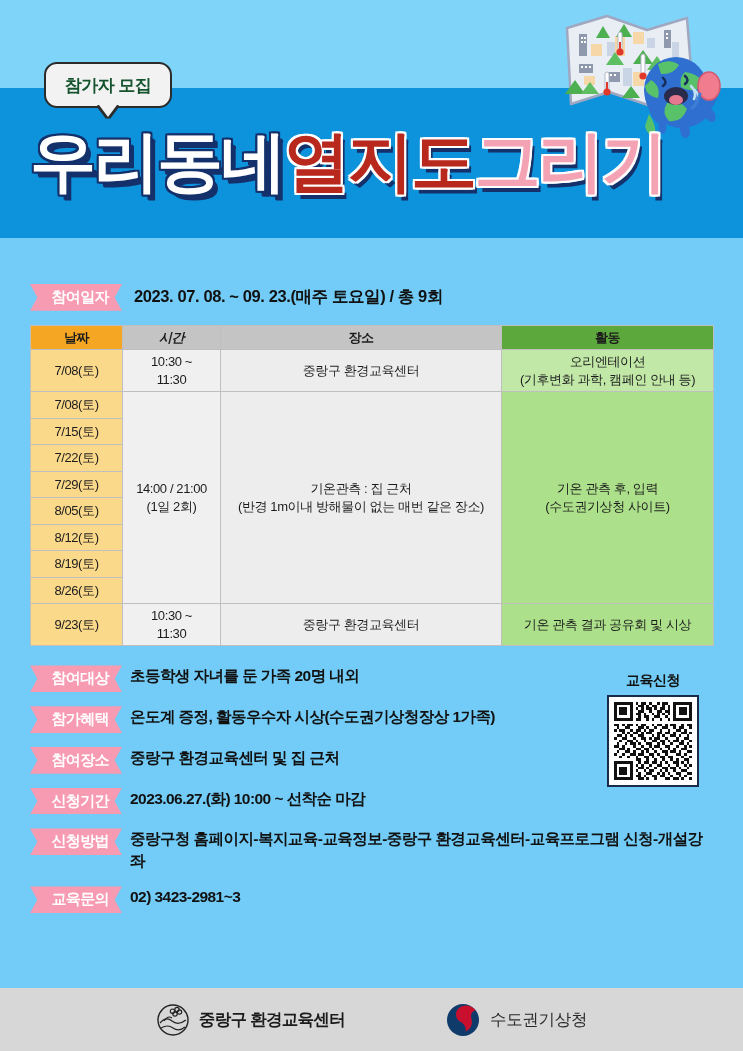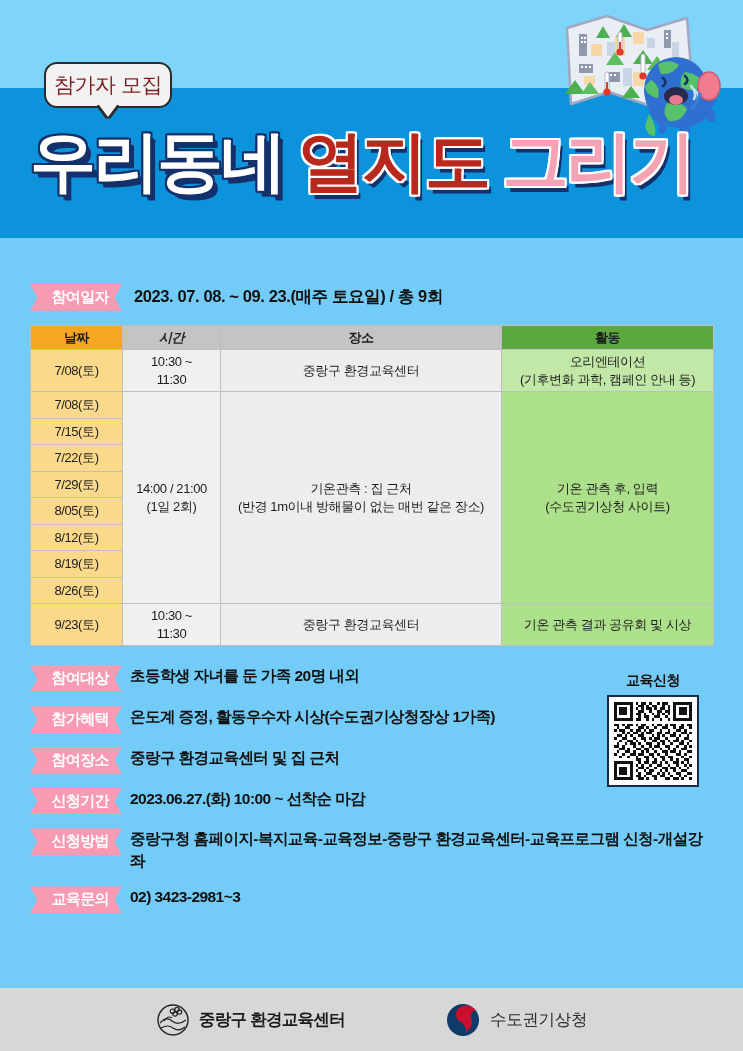--- a/index.html
+++ b/index.html
@@ -38,23 +38,23 @@
     position: absolute;
     left: 44px; top: 62px;
     width: 128px; height: 46px;
     background: #F2F2F2;
     border: 2.5px solid #2B2B2B;
     border-radius: 13px;
     display: flex; align-items: center; justify-content: center;
     z-index: 6;
   }
   .bubble-label {
-    font-size: 21px;
-    font-weight: 400;
-    color: #7f1d1d;
+    font-size: 17px;
+    font-weight: 700;
+    color: #14532d;
     letter-spacing: -0.5px;
     white-space: nowrap;
   }
   .bubble-tail {
     position: absolute;
     left: 50%; bottom: -11px;
     margin-left: -9px;
     width: 0; height: 0;
     border-left: 9px solid transparent;
     border-right: 9px solid transparent;
@@ -64,21 +64,21 @@
             drop-shadow(-2px 0px 0px #2B2B2B);
   }
 
   
   .title-row {
     position: absolute;
     left: 30px; top: 128px;
     z-index: 5;
     display: flex;
     align-items: center;
-    gap: 14px;
+    gap: 0;
     white-space: nowrap;
   }
   .title-word {
     font-size: 66px;
     font-weight: 900;
     letter-spacing: -2.5px;
     line-height: 1;
     font-family: "Liberation Sans", "DejaVu Sans", sans-serif;
   }
   .tw-white {

